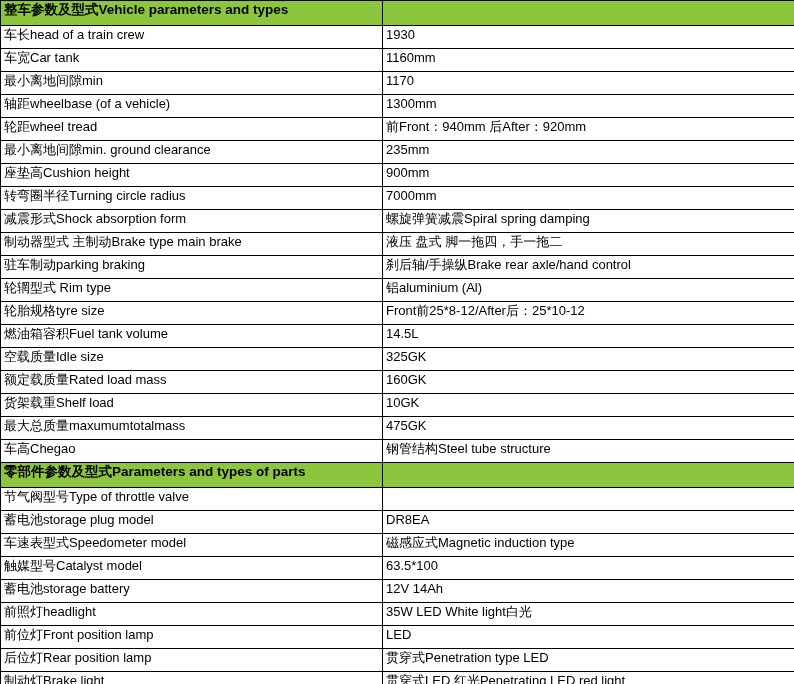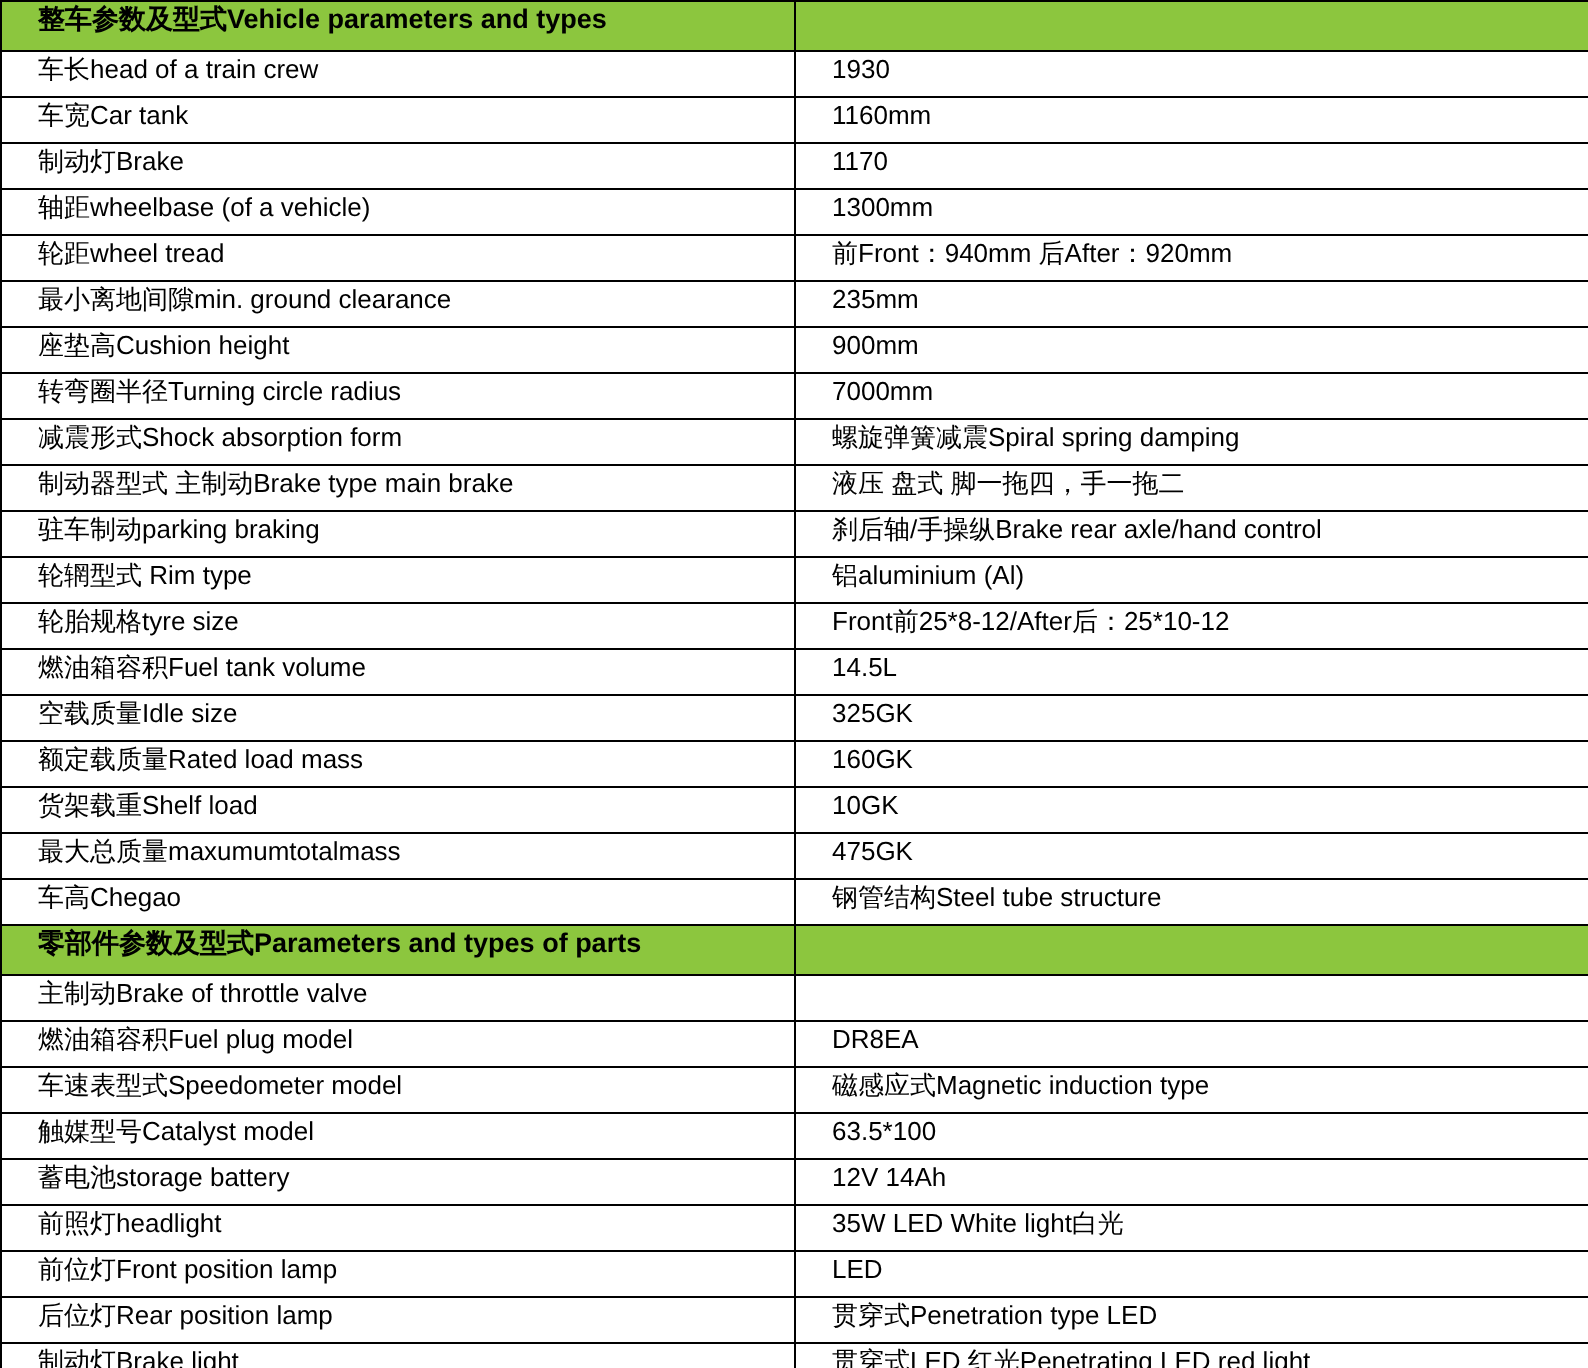--- a/index.html
+++ b/index.html
@@ -16,21 +16,21 @@
   }
   table.spec-table {
     border-collapse: collapse;
     width: 794px;
     table-layout: fixed;
   }
   table.spec-table td {
     border: 1px solid #000000;
     font-size: 13px;
     line-height: 14px;
-    padding: 2px 3px 3px 18px;
+    padding: 2px 3px 3px 3px;
     vertical-align: top;
     height: 17px;
     overflow: hidden;
     white-space: nowrap;
   }
   td.col-label { width: 375px; }
   td.col-value { width: 415px; }
   tr.section-row td {
     background: #8CC63E;
     font-weight: bold;
@@ -54,21 +54,21 @@
 
     <tr>
         <td class="col-label">车长head of a train crew</td>
         <td class="col-value">1930</td>
       </tr>
     <tr>
         <td class="col-label">车宽Car tank</td>
         <td class="col-value">1160mm</td>
       </tr>
     <tr>
-        <td class="col-label">制动灯Brake</td>
+        <td class="col-label">最小离地间隙min</td>
         <td class="col-value">1170</td>
       </tr>
     <tr>
         <td class="col-label">轴距wheelbase (of a vehicle)</td>
         <td class="col-value">1300mm</td>
       </tr>
     <tr>
         <td class="col-label">轮距wheel tread</td>
         <td class="col-value">前Front：940mm  后After：920mm</td>
       </tr>
@@ -128,25 +128,25 @@
         <td class="col-label">车高Chegao</td>
         <td class="col-value">钢管结构Steel tube structure</td>
       </tr>
 
     <tr class="section-row">
       <td class="col-label">零部件参数及型式Parameters and types of parts</td>
       <td class="col-value section-empty"></td>
     </tr>
 
     <tr>
-        <td class="col-label">主制动Brake of throttle valve</td>
+        <td class="col-label">节气阀型号Type of throttle valve</td>
         <td class="col-value"></td>
       </tr>
     <tr>
-        <td class="col-label">燃油箱容积Fuel plug model</td>
+        <td class="col-label">蓄电池storage plug model</td>
         <td class="col-value">DR8EA</td>
       </tr>
     <tr>
         <td class="col-label">车速表型式Speedometer model</td>
         <td class="col-value">磁感应式Magnetic induction type</td>
       </tr>
     <tr>
         <td class="col-label">触媒型号Catalyst model</td>
         <td class="col-value">63.5*100</td>
       </tr>

